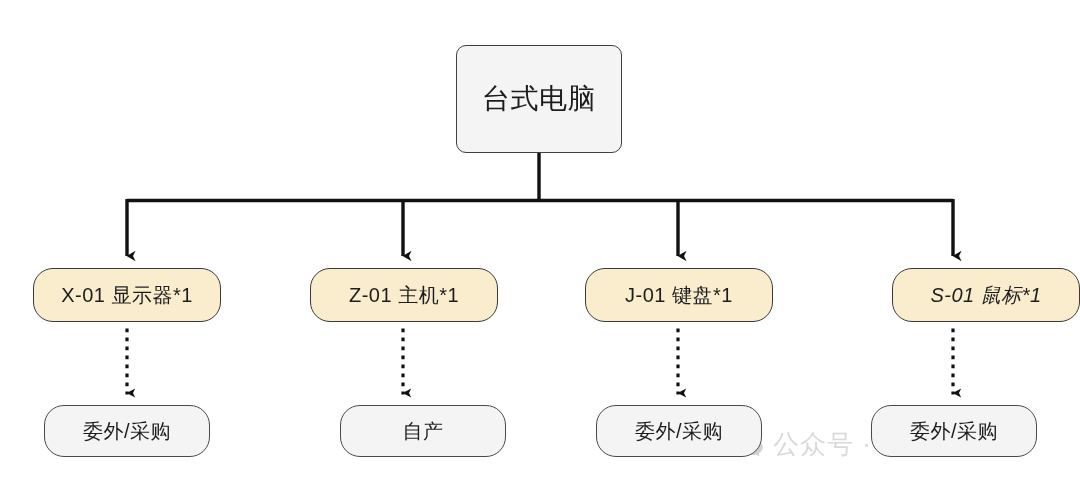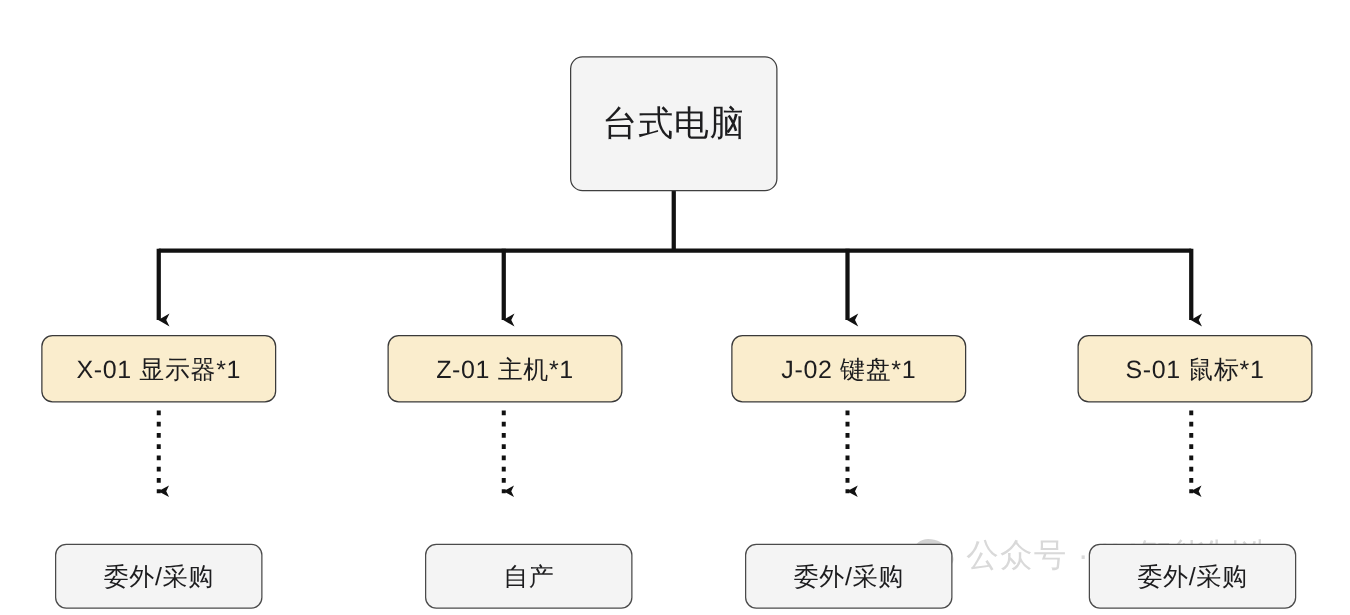--- a/index.html
+++ b/index.html
@@ -22,21 +22,21 @@
     width: 1080px;
     height: 492px;
   }
   .node {
     position: absolute;
     box-sizing: border-box;
     display: flex;
     align-items: center;
     justify-content: center;
     border: 1.6px solid #3a3a3a;
-    border-radius: 9px;
+    border-radius: 20px;
     color: #1d1d1f;
     letter-spacing: 0.5px;
     white-space: nowrap;
     z-index: 3;
   }
   .node-root {
     background: #f4f4f4;
     border-color: #3f3f3f;
     font-size: 28px;
     left: 456px;
@@ -49,30 +49,29 @@
     background: #faedcd;
     border-color: #3a3a3a;
     font-size: 20px;
     top: 268px;
     width: 188px;
     height: 54px;
   }
   .node-part.c1 { left: 33px; }
   .node-part.c2 { left: 310px; }
   .node-part.c3 { left: 585px; }
-  .node-part.c4 { left: 862px; }
+  .node-part.c4 { left: 892px; font-style: italic; }
 
   .node-src {
     background: #f4f4f4;
     border-color: #4a4a4a;
     font-size: 20px;
     top: 405px;
     width: 166px;
     height: 52px;
-    margin-top: 30px;
   }
   .node-src.c1 { left: 44px; }
   .node-src.c2 { left: 340px; }
   .node-src.c3 { left: 596px; }
   .node-src.c4 { left: 871px; }
 
   .watermark {
     position: absolute;
     left: 730px;
     top: 427px;
@@ -129,21 +128,21 @@
     <span>台式电脑</span>
   </div>
 
   <div class="node node-part c1">
     <span>X-01 显示器*1</span>
   </div>
   <div class="node node-part c2">
     <span>Z-01 主机*1</span>
   </div>
   <div class="node node-part c3">
-    <span>J-02 键盘*1</span>
+    <span>J-01 键盘*1</span>
   </div>
   <div class="node node-part c4">
     <span>S-01 鼠标*1</span>
   </div>
 
   <div class="node node-src c1">
     <span>委外/采购</span>
   </div>
   <div class="node node-src c2">
     <span>自产</span>

